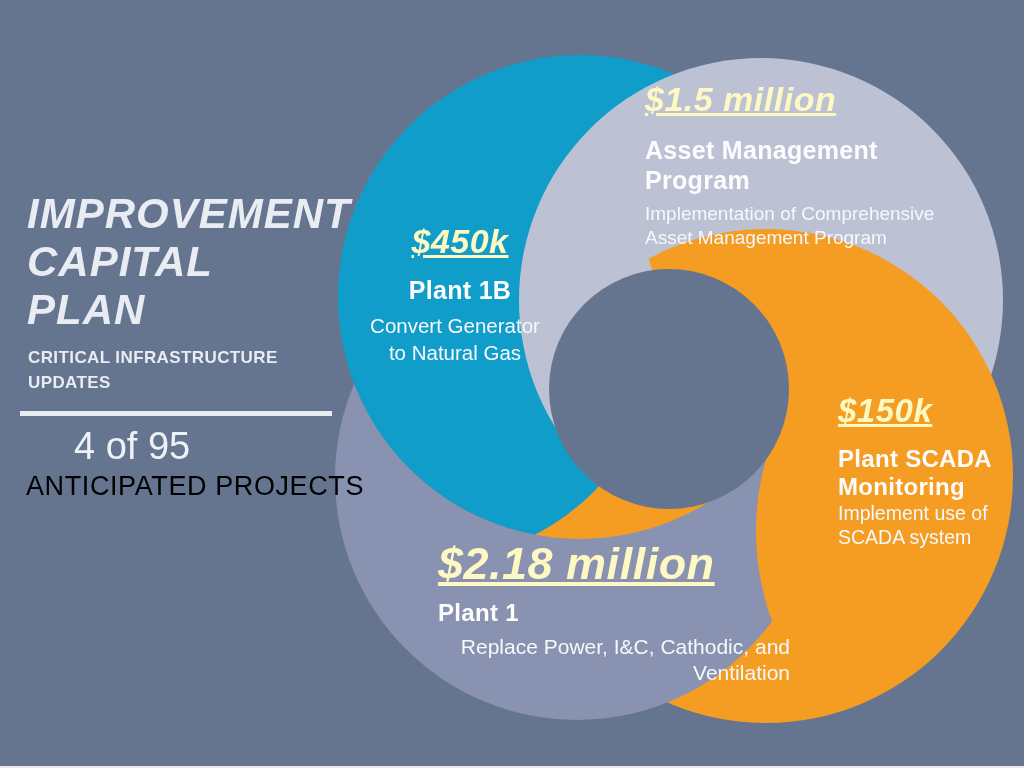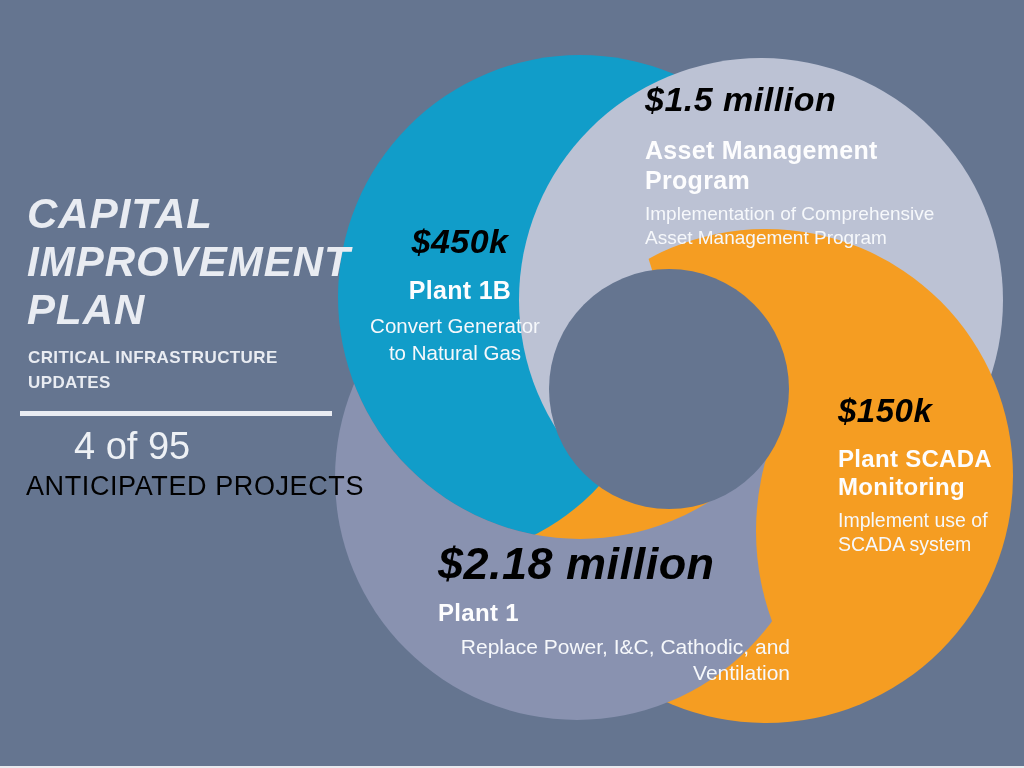--- a/index.html
+++ b/index.html
@@ -4,22 +4,23 @@
 <style>
   html,body{margin:0;padding:0;background:#2b2f3a;}
   .canvas{
     position:relative;width:1024px;height:768px;overflow:hidden;
     background:#657590;
     font-family:"Liberation Sans","DejaVu Sans",sans-serif;
   }
   .swirl-svg{position:absolute;left:0;top:0;width:1024px;height:768px;}
   .label{position:absolute;color:#ffffff;}
   .amount{
-    font-style:italic;font-weight:bold;color:#000000;
+    font-style:italic;font-weight:bold;color:#fef9c3;
     letter-spacing:0.5px;
+    text-decoration:underline;
   }
   .pname{font-weight:bold;color:#fdfdfe;letter-spacing:0.3px;}
   .pdesc{font-weight:normal;color:#f6f8fb;}
   
   .title{
     position:absolute;left:27px;top:190px;
     font-size:42px;line-height:48px;font-weight:bold;font-style:italic;
     color:#e9ecf2;letter-spacing:1px;
   }
   .subtitle{
@@ -47,21 +48,21 @@
   .p-teal .pdesc{font-size:20.5px;margin-top:7px;width:190px;line-height:27px;}
 
   .p-gray{left:645px;top:80px;width:320px;}
   .p-gray .amount{font-size:34px;}
   .p-gray .pname{font-size:25px;margin-top:16px;width:250px;line-height:30px;}
   .p-gray .pdesc{font-size:19px;margin-top:7px;width:312px;line-height:24px;}
 
   .p-orange{left:838px;top:392px;width:190px;}
   .p-orange .amount{font-size:33px;}
   .p-orange .pname{font-size:24px;margin-top:15px;width:180px;line-height:28px;}
-  .p-orange .pdesc{font-size:19.5px;margin-top:7px;width:185px;line-height:24px;}
+  .p-orange .pdesc{font-size:19.5px;width:185px;line-height:24px;}
 
   .p-purple{left:438px;top:538px;width:360px;}
   .p-purple .amount{font-size:45px;}
   .p-purple .pname{font-size:24px;margin-top:9px;}
   .p-purple .pdesc{font-size:21px;margin-top:7px;width:352px;line-height:26px;text-align:right;}
 
   .bottom-strip{
     position:absolute;left:0;bottom:0;width:1024px;height:2px;
     background:#e8eaee;
   }
@@ -89,22 +90,22 @@
     </defs>
 
     <circle cx="580" cy="297" r="242" fill="#119dc9"></circle>
     <circle cx="761" cy="300" r="242" mask="url(#mGray)" fill="#bcc2d4"></circle>
     <circle cx="766" cy="476" r="247" mask="url(#mOrange)" fill="#f59d22"></circle>
     <circle cx="577" cy="478" r="242" mask="url(#mPurple)" fill="#8992b0"></circle>
     <circle cx="669" cy="389" r="120" fill="#657590"></circle>
   </svg>
 
   <div class="title">
+    <div>IMPROVEMENT</div>
     <div>CAPITAL</div>
-    <div>IMPROVEMENT</div>
     <div>PLAN</div>
   </div>
   <div class="subtitle">CRITICAL INFRASTRUCTURE UPDATES</div>
   <div class="divider"></div>
   <div class="count">4 of 95</div>
   <div class="count-caption">ANTICIPATED PROJECTS</div>
 
   <div class="label p-teal">
     <div class="amount">$450k</div>
     <div class="pname">Plant 1B</div>

